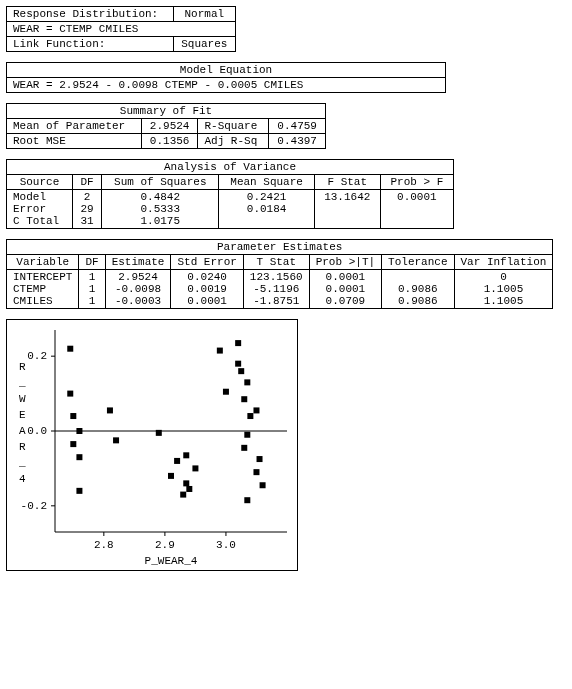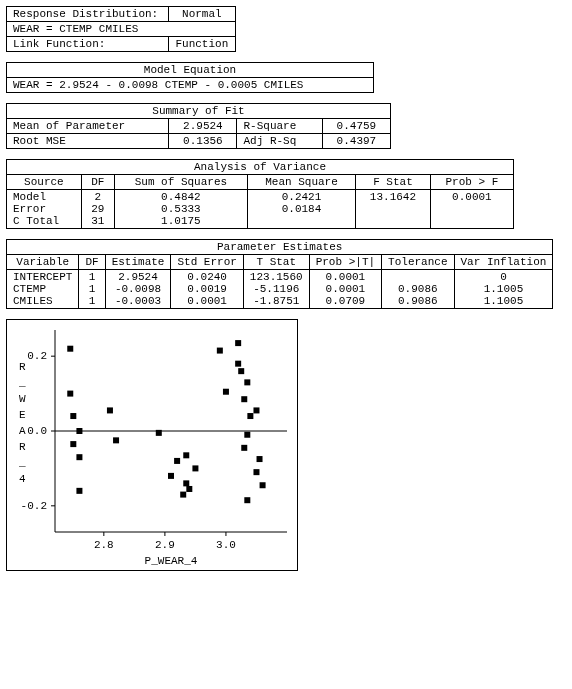--- a/index.html
+++ b/index.html
@@ -40,37 +40,37 @@
   <tbody>
       <tr>
     <td>Response Distribution:</td>
     <td class="ctr">Normal</td>
   </tr>
   <tr>
         <td colspan="2">WEAR   =   CTEMP   CMILES</td>
       </tr>
   <tr>
     <td>Link Function:</td>
-    <td class="ctr">Function</td>
+    <td class="ctr">Squares</td>
   </tr>
 </tbody>
   </table>
 
-<table style="width:368px;">
+<table style="width:440px;">
   <tbody>
       <tr class="title-row">
         <td>Model Equation</td>
       </tr>
   <tr>
         <td>WEAR   =   2.9524   -   0.0098  CTEMP   -   0.0005  CMILES</td>
       </tr>
 </tbody>
   </table>
 
-<table style="width:385px;">
+<table style="width:320px;">
   <tbody>
       <tr class="title-row">
         <td colspan="4">Summary of Fit</td>
       </tr>
   </tbody>
     <tbody id="sof-body">
       <tr>
         <td>Mean of Parameter</td>
         <td class="num">2.9524</td>
         <td>R-Square</td>
@@ -78,21 +78,21 @@
       </tr>
       <tr>
         <td>Root MSE</td>
         <td class="num">0.1356</td>
         <td>Adj R-Sq</td>
         <td class="num">0.4397</td>
       </tr>
     </tbody>
 </table>
 
-<table style="width:508px;">
+<table style="width:448px;">
   <tbody>
       <tr class="title-row">
         <td colspan="6">Analysis of Variance</td>
       </tr>
   <tr id="anova-head">
         <td class="ctr">Source</td>
         <td class="ctr">DF</td>
         <td class="ctr">Sum of Squares</td>
         <td class="ctr">Mean Square</td>
         <td class="ctr">F Stat</td>

